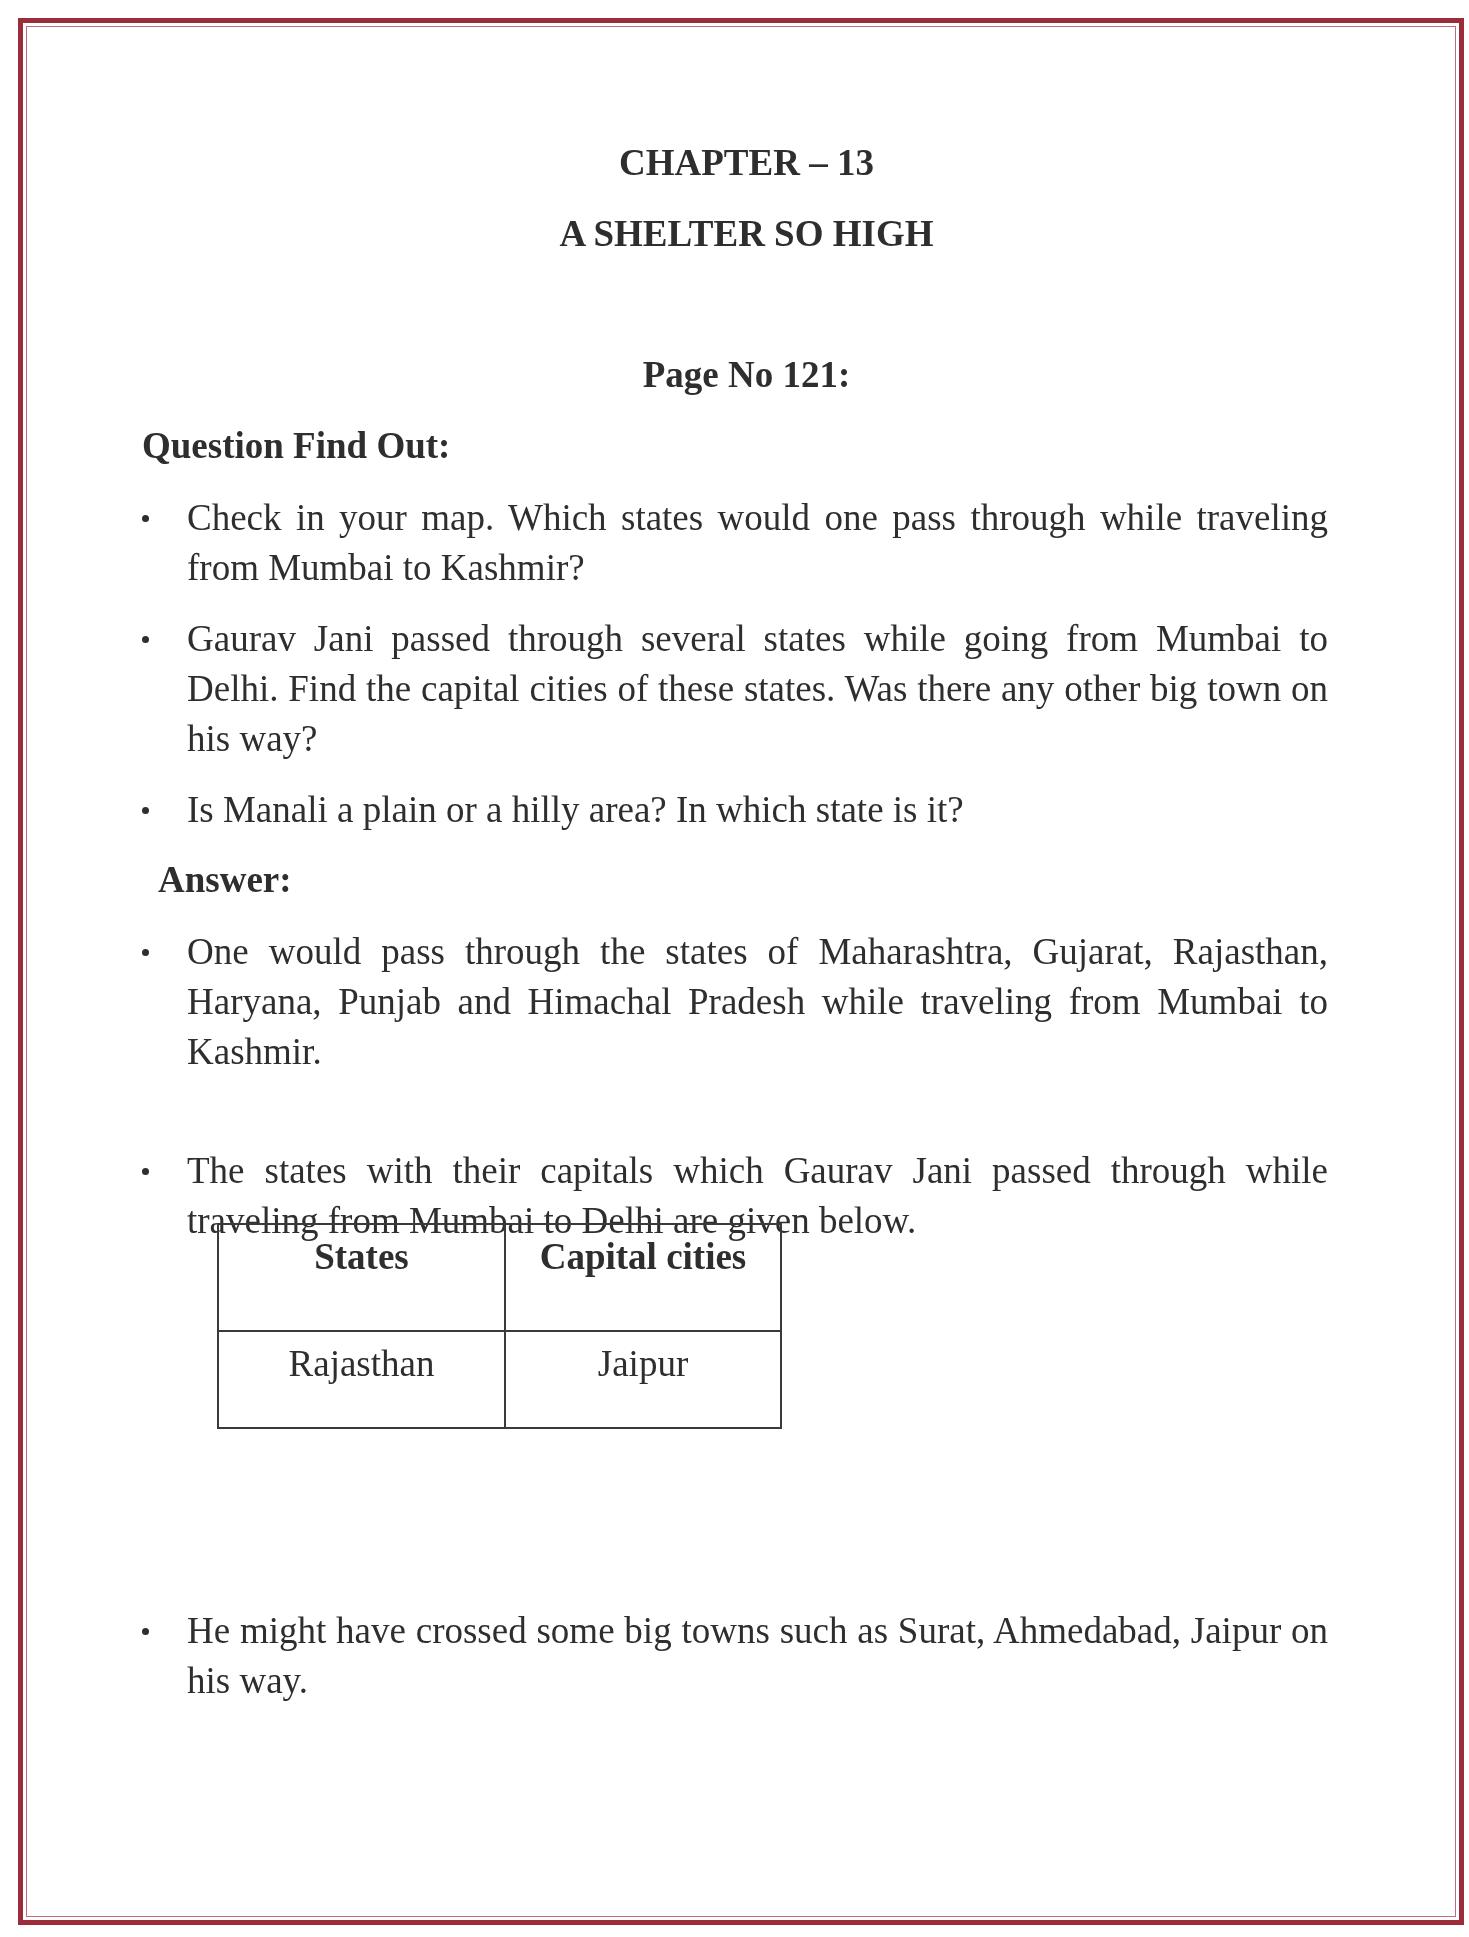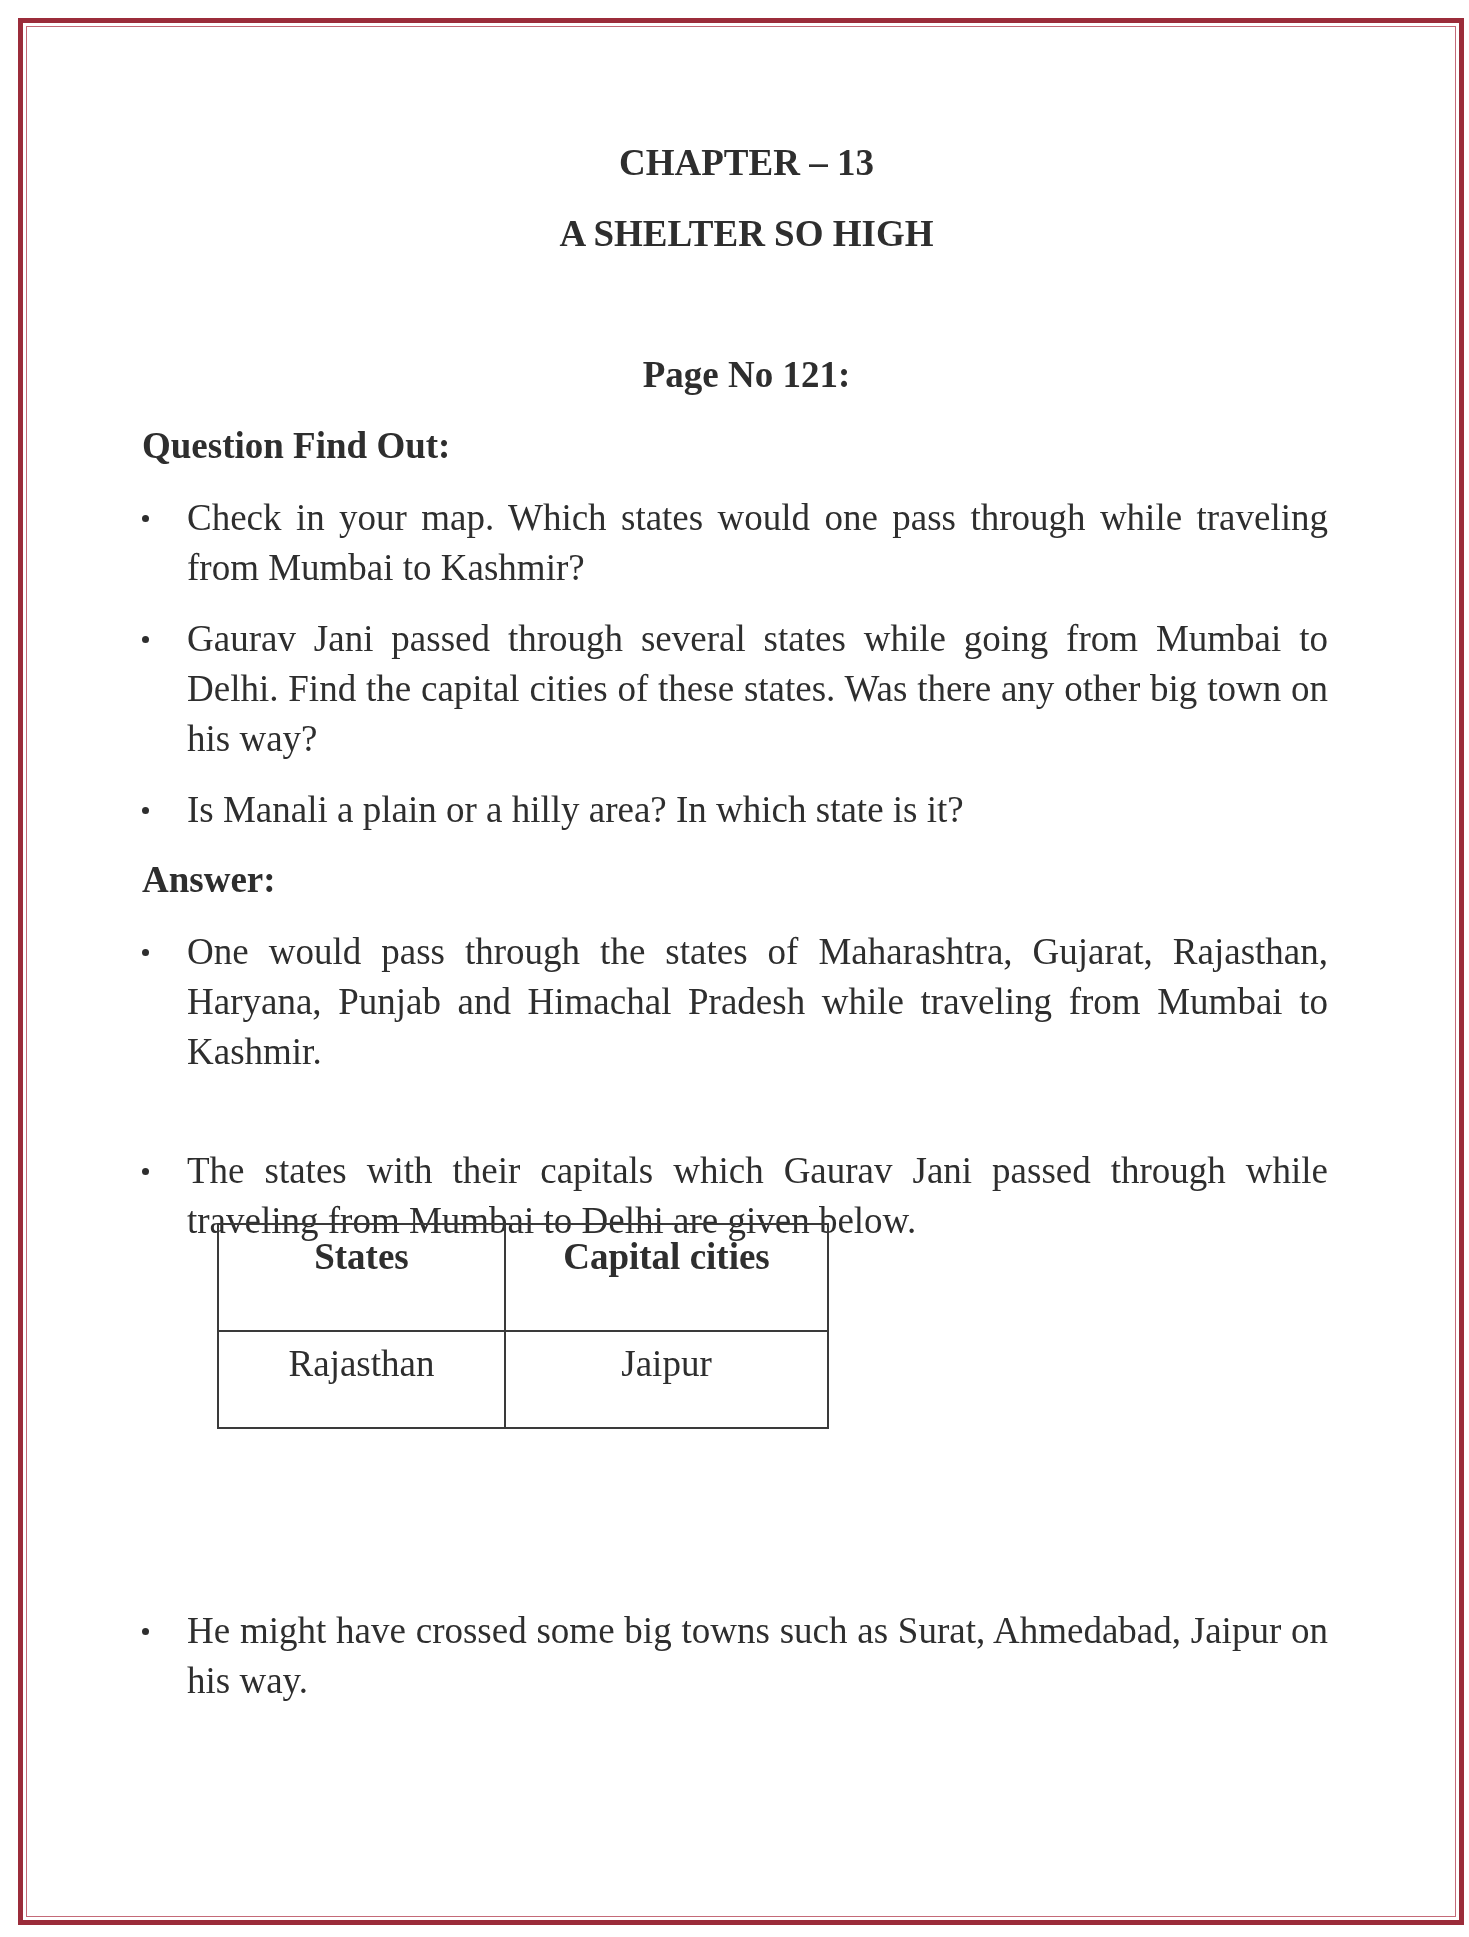--- a/index.html
+++ b/index.html
@@ -87,21 +87,21 @@
       text-align: center;
       vertical-align: top;
       padding-top: 10px;
       box-sizing: border-box;
     }
     table.capitals th {
       font-weight: bold;
       border-radius: 25px;
     }
     table.capitals .col-states { width: 287px; }
-    table.capitals .col-capitals { width: 323px; }
+    table.capitals .col-capitals { width: 276px; }
     table.capitals tr { height: 97px; }
     table.capitals tr.header-row { height: 107px; }
   </style>
 </head>
 <body>
 
 <div class="page-border-outer"></div>
 <div class="page-border-inner"></div>
 
 <h1 class="center-heading" style="top:141px;">CHAPTER – 13</h1>
@@ -122,21 +122,21 @@
     <span class="bullet-text">Gaurav Jani passed through several states while going from Mumbai to Delhi. Find the capital cities of these states. Was there any other big town on his way?</span>
   </div>
 </div>
 <div class="bullet-block" style="top:785px;">
   <div class="bullet-item">
     <span class="bullet-dot"></span>
     <span class="bullet-text">Is Manali a plain or a hilly area? In which state is it?</span>
   </div>
 </div>
 
-<h3 class="section-label" style="top:858px;">Answer:</h3>
+<h3 class="section-label" style="top:858px;margin-left:16px;">Answer:</h3>
 
 <div class="bullet-block" style="top:927px;">
   <div class="bullet-item">
     <span class="bullet-dot"></span>
     <span class="bullet-text">One would pass through the states of Maharashtra, Gujarat, Rajasthan, Haryana, Punjab and Himachal Pradesh while traveling from Mumbai to Kashmir.</span>
   </div>
 </div>
 <div class="bullet-block" style="top:1098px;margin-top:48px;">
   <div class="bullet-item">
     <span class="bullet-dot"></span>

